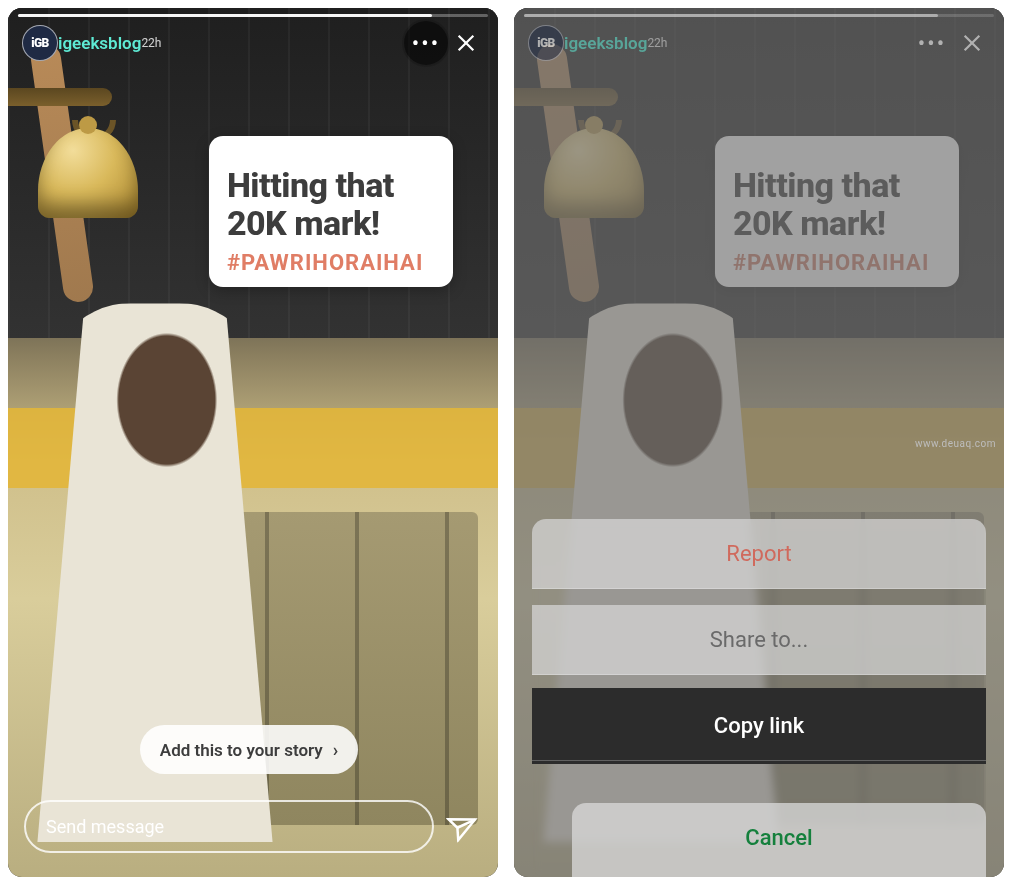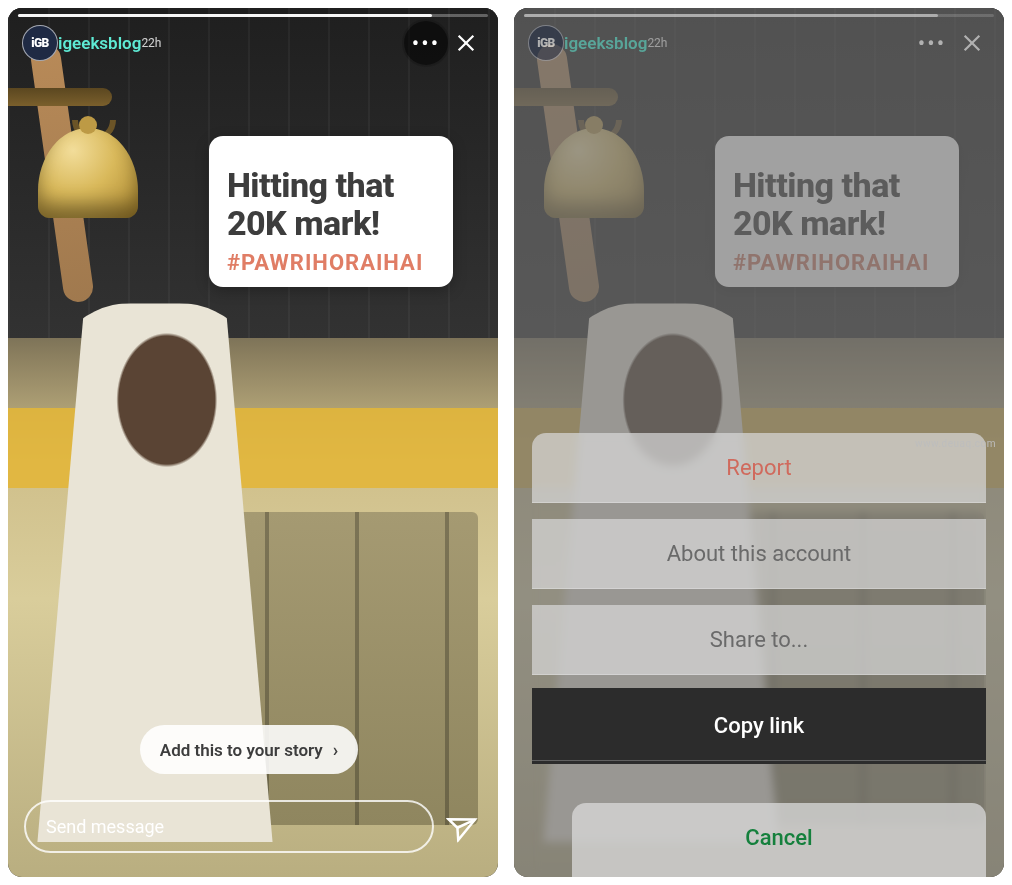--- a/index.html
+++ b/index.html
@@ -400,21 +400,20 @@
       <div class="close-btn">
         <svg viewBox="0 0 24 24" fill="none" stroke="currentColor" stroke-width="2.4">
           <line x1="4" y1="4" x2="20" y2="20"></line>
             <line x1="20" y1="4" x2="4" y2="20"></line>
         </svg>
       </div>
     </div>
 
     <div class="sheet">
       <div class="sheet-item report">Report</div>
-      <div class="sheet-item">About this account</div>
       <div class="sheet-item">Share to...</div>
       <div class="sheet-item copy">Copy link</div>
       <div class="sheet-gap"></div>
       <div class="sheet-item cancel">Cancel</div>
     </div>
   </div>
 
 </div>
 
 <div class="watermark">www.deuaq.com</div>

